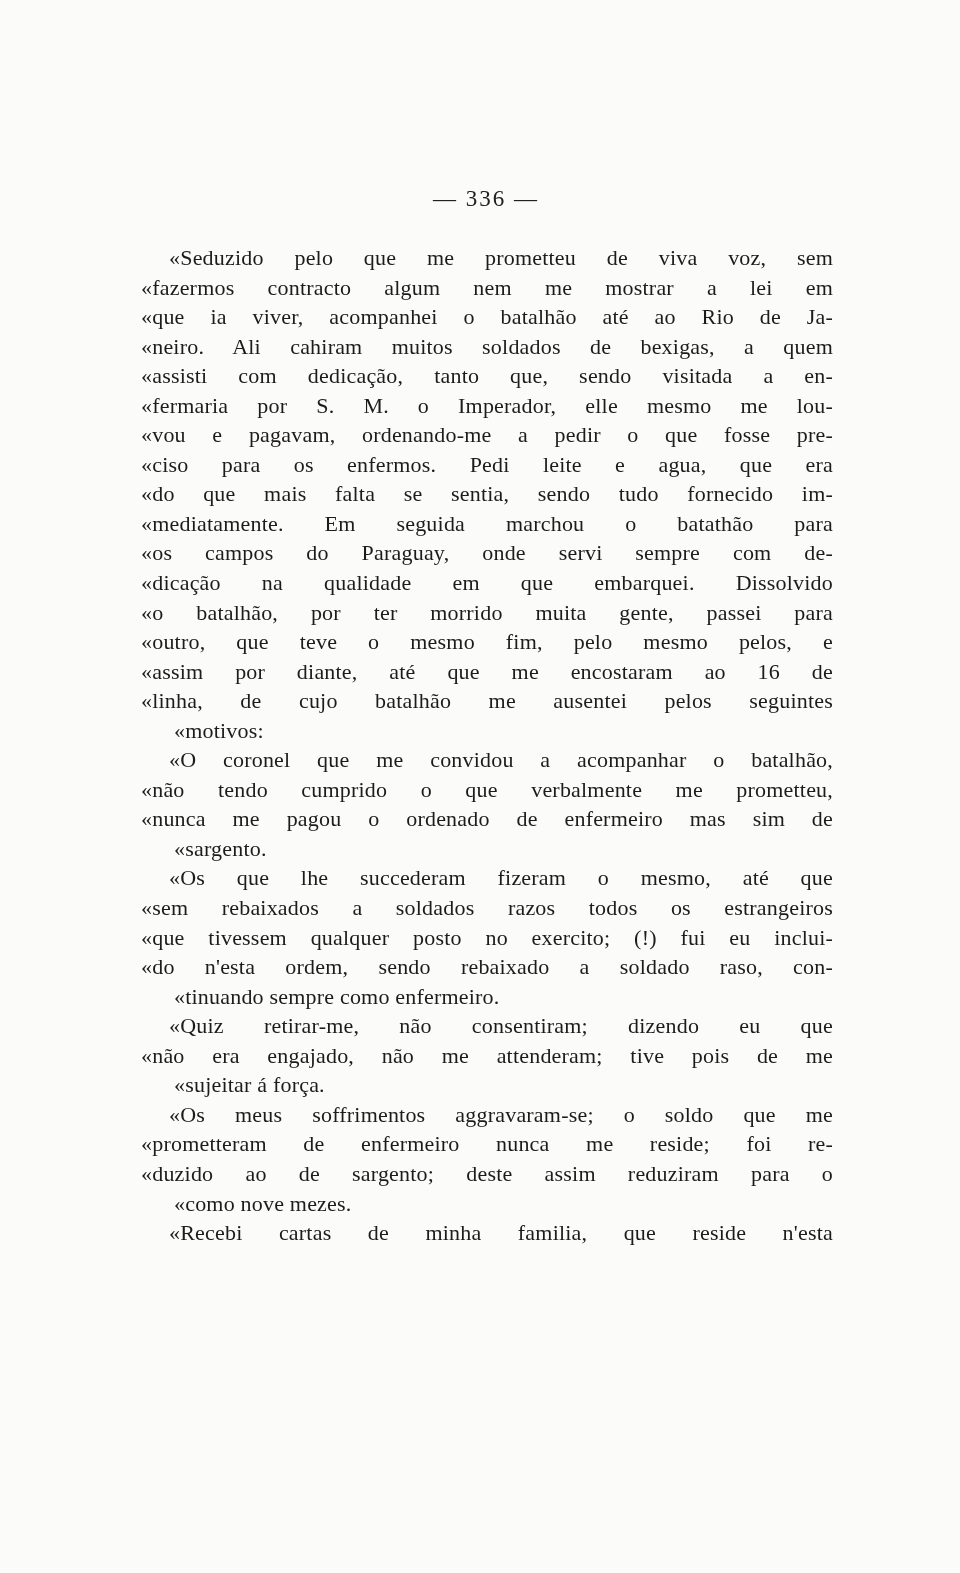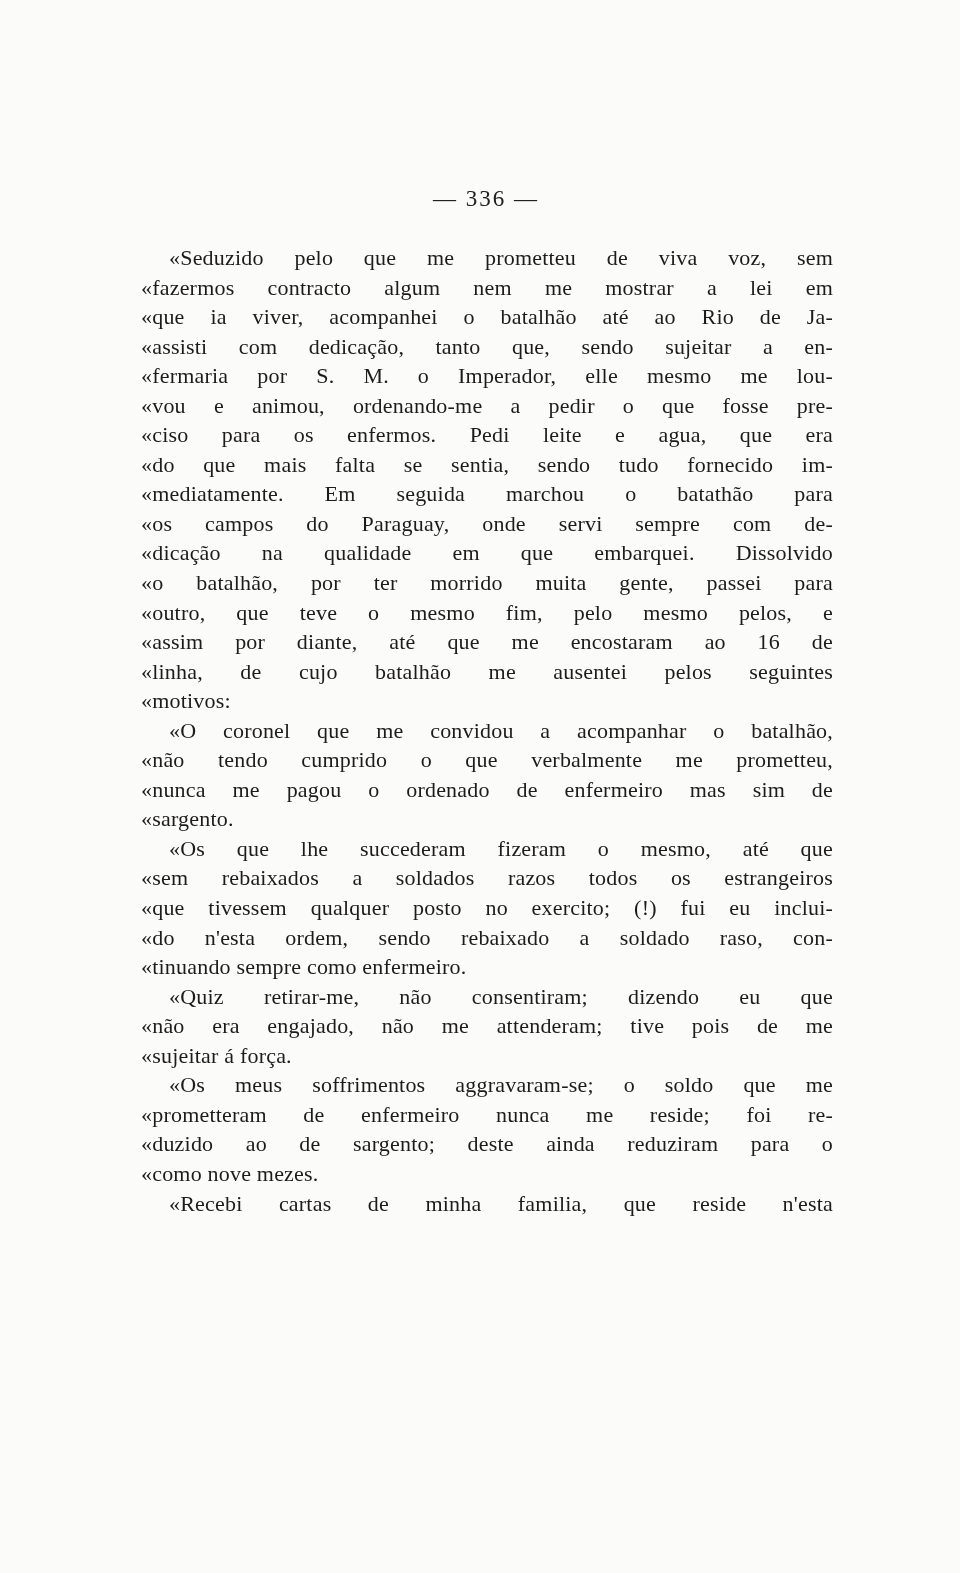--- a/index.html
+++ b/index.html
@@ -41,34 +41,36 @@
     text-align-last: justify;
     text-justify: inter-word;
     letter-spacing: 0.2px;
   }
   .line.first {
     text-indent: 28px;
   }
   .line.no-just {
     text-align: center;
     text-align-last: left;
+    margin-left: 33px;
   }
 </style>
 </head>
 <body>
 
 <div class="page">
   <div class="page-number">— 336 —</div>
   <div class="page-body">
       <div class="line first">«Seduzido pelo que me prometteu de viva voz, sem</div>
       <div class="line">«fazermos contracto algum nem me mostrar a lei em</div>
       <div class="line">«que ia viver, acompanhei o batalhão até ao Rio de Ja-</div>
-      <div class="line">«assisti com dedicação, tanto que, sendo sujeitar a en-</div>
+      <div class="line">«neiro. Ali cahiram muitos soldados de bexigas, a quem</div>
+      <div class="line">«assisti com dedicação, tanto que, sendo visitada a en-</div>
       <div class="line">«fermaria por S. M. o Imperador, elle mesmo me lou-</div>
-      <div class="line">«vou e animou, ordenando-me a pedir o que fosse pre-</div>
+      <div class="line">«vou e pagavam, ordenando-me a pedir o que fosse pre-</div>
       <div class="line">«ciso para os enfermos. Pedi leite e agua, que era</div>
       <div class="line">«do que mais falta se sentia, sendo tudo fornecido im-</div>
       <div class="line">«mediatamente. Em seguida marchou o batathão para</div>
       <div class="line">«os campos do Paraguay, onde servi sempre com de-</div>
       <div class="line">«dicação na qualidade em que embarquei. Dissolvido</div>
       <div class="line">«o batalhão, por ter morrido muita gente, passei para</div>
       <div class="line">«outro, que teve o mesmo fim, pelo mesmo pelos, e</div>
       <div class="line">«assim por diante, até que me encostaram ao 16 de</div>
       <div class="line">«linha, de cujo batalhão me ausentei pelos seguintes</div>
       <div class="line no-just">«motivos:</div>
@@ -79,17 +81,17 @@
       <div class="line first">«Os que lhe succederam fizeram o mesmo, até que</div>
       <div class="line">«sem rebaixados a soldados razos todos os estrangeiros</div>
       <div class="line">«que tivessem qualquer posto no exercito; (!) fui eu inclui-</div>
       <div class="line">«do n'esta ordem, sendo rebaixado a soldado raso, con-</div>
       <div class="line no-just">«tinuando sempre como enfermeiro.</div>
       <div class="line first">«Quiz retirar-me, não consentiram; dizendo eu que</div>
       <div class="line">«não era engajado, não me attenderam; tive pois de me</div>
       <div class="line no-just">«sujeitar á força.</div>
       <div class="line first">«Os meus soffrimentos aggravaram-se; o soldo que me</div>
       <div class="line">«prometteram de enfermeiro nunca me reside; foi re-</div>
-      <div class="line">«duzido ao de sargento; deste ainda reduziram para o</div>
+      <div class="line">«duzido ao de sargento; deste assim reduziram para o</div>
       <div class="line no-just">«como nove mezes.</div>
       <div class="line first">«Recebi cartas de minha familia, que reside n'esta</div>
     </div>
 </div>
 
 </body></html>

